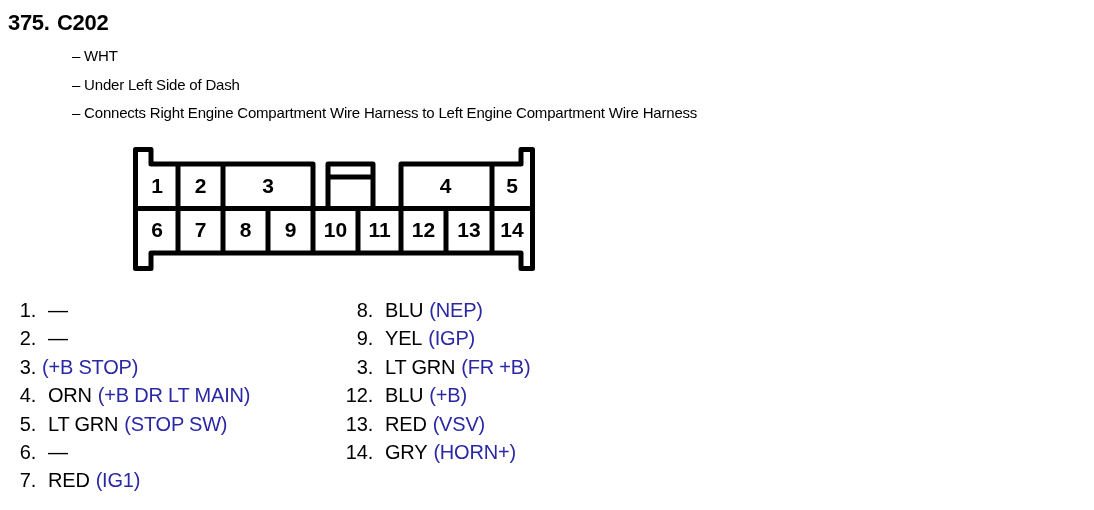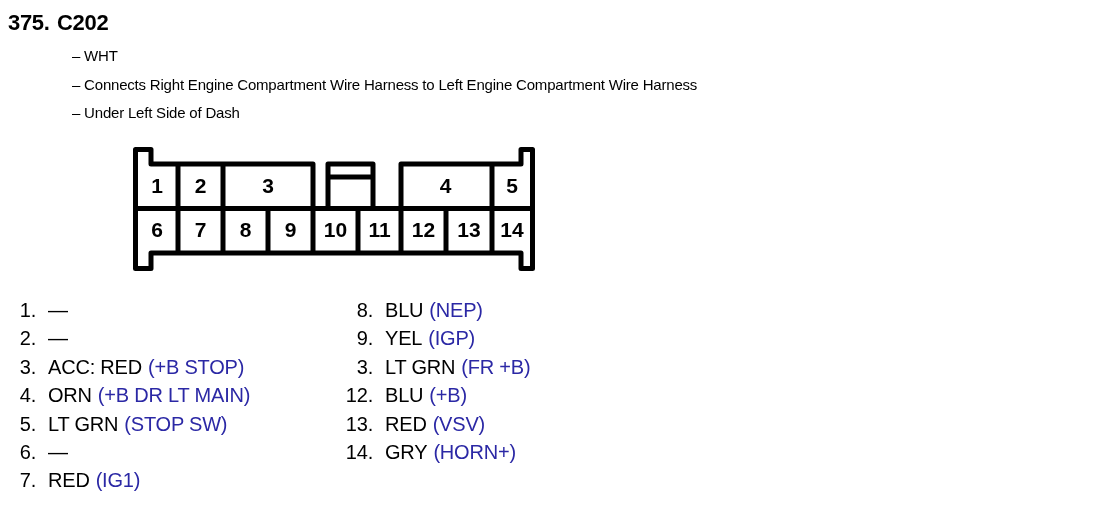--- a/index.html
+++ b/index.html
@@ -86,22 +86,22 @@
 
 <div class="page">
 
   <div class="title-row">
     <span class="item-index">375.</span>
     <span>C202</span>
   </div>
 
   <div class="details">
     <div>– WHT</div>
+    <div>– Under Left Side of Dash</div>
     <div>– Connects Right Engine Compartment Wire Harness to Left Engine Compartment Wire Harness</div>
-    <div>– Under Left Side of Dash</div>
   </div>
 
   <div class="connector-wrap">
     <svg width="405" height="124" viewBox="0 0 405 124">
 
       <path d="M 2.5 2.5 H 18 V 17 H 180 V 61.5 H 195 V 17 H 240 V 61.5 H 268 V 17 H 388 V 2.5 H 399.5 V 121.5 H 388 V 106 H 18 V 121.5 H 2.5 Z" fill="#ffffff" stroke="#000000" stroke-width="5" stroke-linejoin="round"></path>
 
       <line x1="2.5" y1="61.5" x2="399.5" y2="61.5" stroke="#000000" stroke-width="5"></line>
 
       <line x1="195" y1="30" x2="240" y2="30" stroke="#000000" stroke-width="5"></line>
@@ -143,21 +143,20 @@
         <span class="pin-wire">—</span>
         <span class="pin-signal"></span>
       </div>
       <div class="pin-row">
         <span class="pin-num">2.</span>
         <span class="pin-wire">—</span>
         <span class="pin-signal"></span>
       </div>
       <div class="pin-row">
         <span class="pin-num">3.</span>
-        <span class="pin-wire">ACC: RED</span>
         <span class="pin-signal">(+B STOP)</span>
       </div>
       <div class="pin-row">
         <span class="pin-num">4.</span>
         <span class="pin-wire">ORN</span>
         <span class="pin-signal">(+B DR LT MAIN)</span>
       </div>
       <div class="pin-row">
         <span class="pin-num">5.</span>
         <span class="pin-wire">LT GRN</span>

